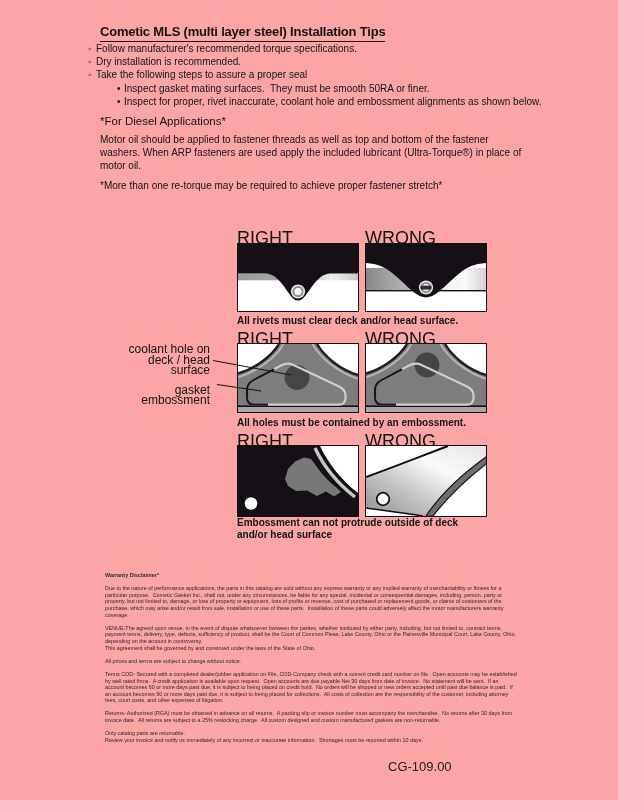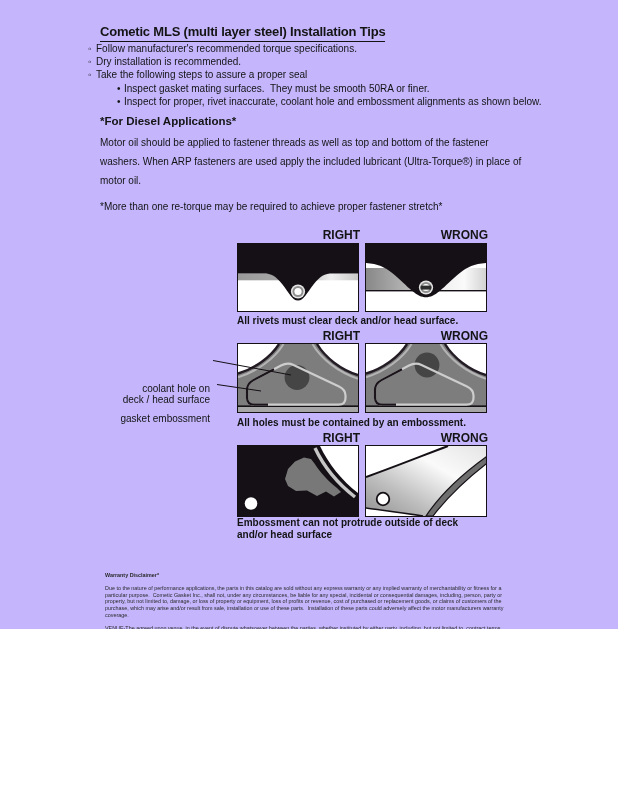--- a/index.html
+++ b/index.html
@@ -1,40 +1,40 @@
 <!DOCTYPE html>
 <html><head>
 <meta charset="utf-8">
 <style>
   html,body { margin:0; padding:0; background:#ffffff; }
   .page {
-    position:relative; width:618px; height:629px; background:#c4b5fd;
+    position:relative; width:618px; height:800px; background:#fca5a5;
     font-family:"Liberation Sans", sans-serif; color:#141414; overflow:hidden;
   }
   .title {
     position:absolute; left:100px; top:24px;
     font-size:13px; font-weight:bold; letter-spacing:-0.2px;
     border-bottom:1.6px solid #141414; padding-bottom:2px; white-space:nowrap;
   }
   .bullets { position:absolute; left:88px; top:42px; width:470px; font-size:10px; line-height:13.2px; }
   .b-row { white-space:pre-wrap; }
   .b-row .mk { display:inline-block; width:8px; }
   .b-sub { padding-left:29px; }
   .b-sub .mk { width:7px; }
   .diesel { position:absolute; left:100px; top:114px; width:438px; }
-  .dh { font-size:11.5px; font-weight:bold; line-height:14px; }
-  .dp { margin:11px 12px 0 0; font-size:10px; line-height:19px; white-space:pre-wrap; }
+  .dh { font-size:11.5px; font-weight:normal; line-height:14px; }
+  .dp { margin:11px 12px 0 0; font-size:10px; line-height:13px; white-space:pre-wrap; }
   .dp.first { margin-top:5px; }
   .dp.note { margin-top:7px; }
-  .dlabel { position:absolute; width:123px; text-align:right; font-size:12px; font-weight:bold; }
+  .dlabel { position:absolute; width:123px; text-align:left; font-size:18px; font-weight:normal; }
   .dbox { position:absolute; border:1.7px solid #151015; background:#fff; line-height:0; }
   .dbox svg { display:block; }
   .dcaption { position:absolute; font-size:10px; font-weight:bold; line-height:12px; white-space:nowrap; }
   .dcaption.wrap { white-space:normal; width:252px; }
-  .d2-labels { position:absolute; left:118px; top:344px; width:92px; text-align:right; font-size:10px; line-height:10.5px;margin-top:40px; }
+  .d2-labels { position:absolute; left:118px; top:344px; width:92px; text-align:right; font-size:12px; line-height:10.5px; }
   .d2-labels .lab2 { margin-top:9px;text-align:right; }
   .leaders { position:absolute; left:205px; top:352px; pointer-events:none; z-index:3; }
   .legal { position:absolute; left:105px; top:572px; width:412px; font-size:5.4px; line-height:6.6px; color:#2b2b2b; }
   .legal .lh { font-weight:bold; margin:0 0 6.6px 0; }
   .legal p { margin:0 0 6.6px 0; white-space:pre-wrap; }
   .docnum { position:absolute; left:388px; top:759px; font-size:13px; color:#222222; }
 </style>
 </head>
 <body>
 

